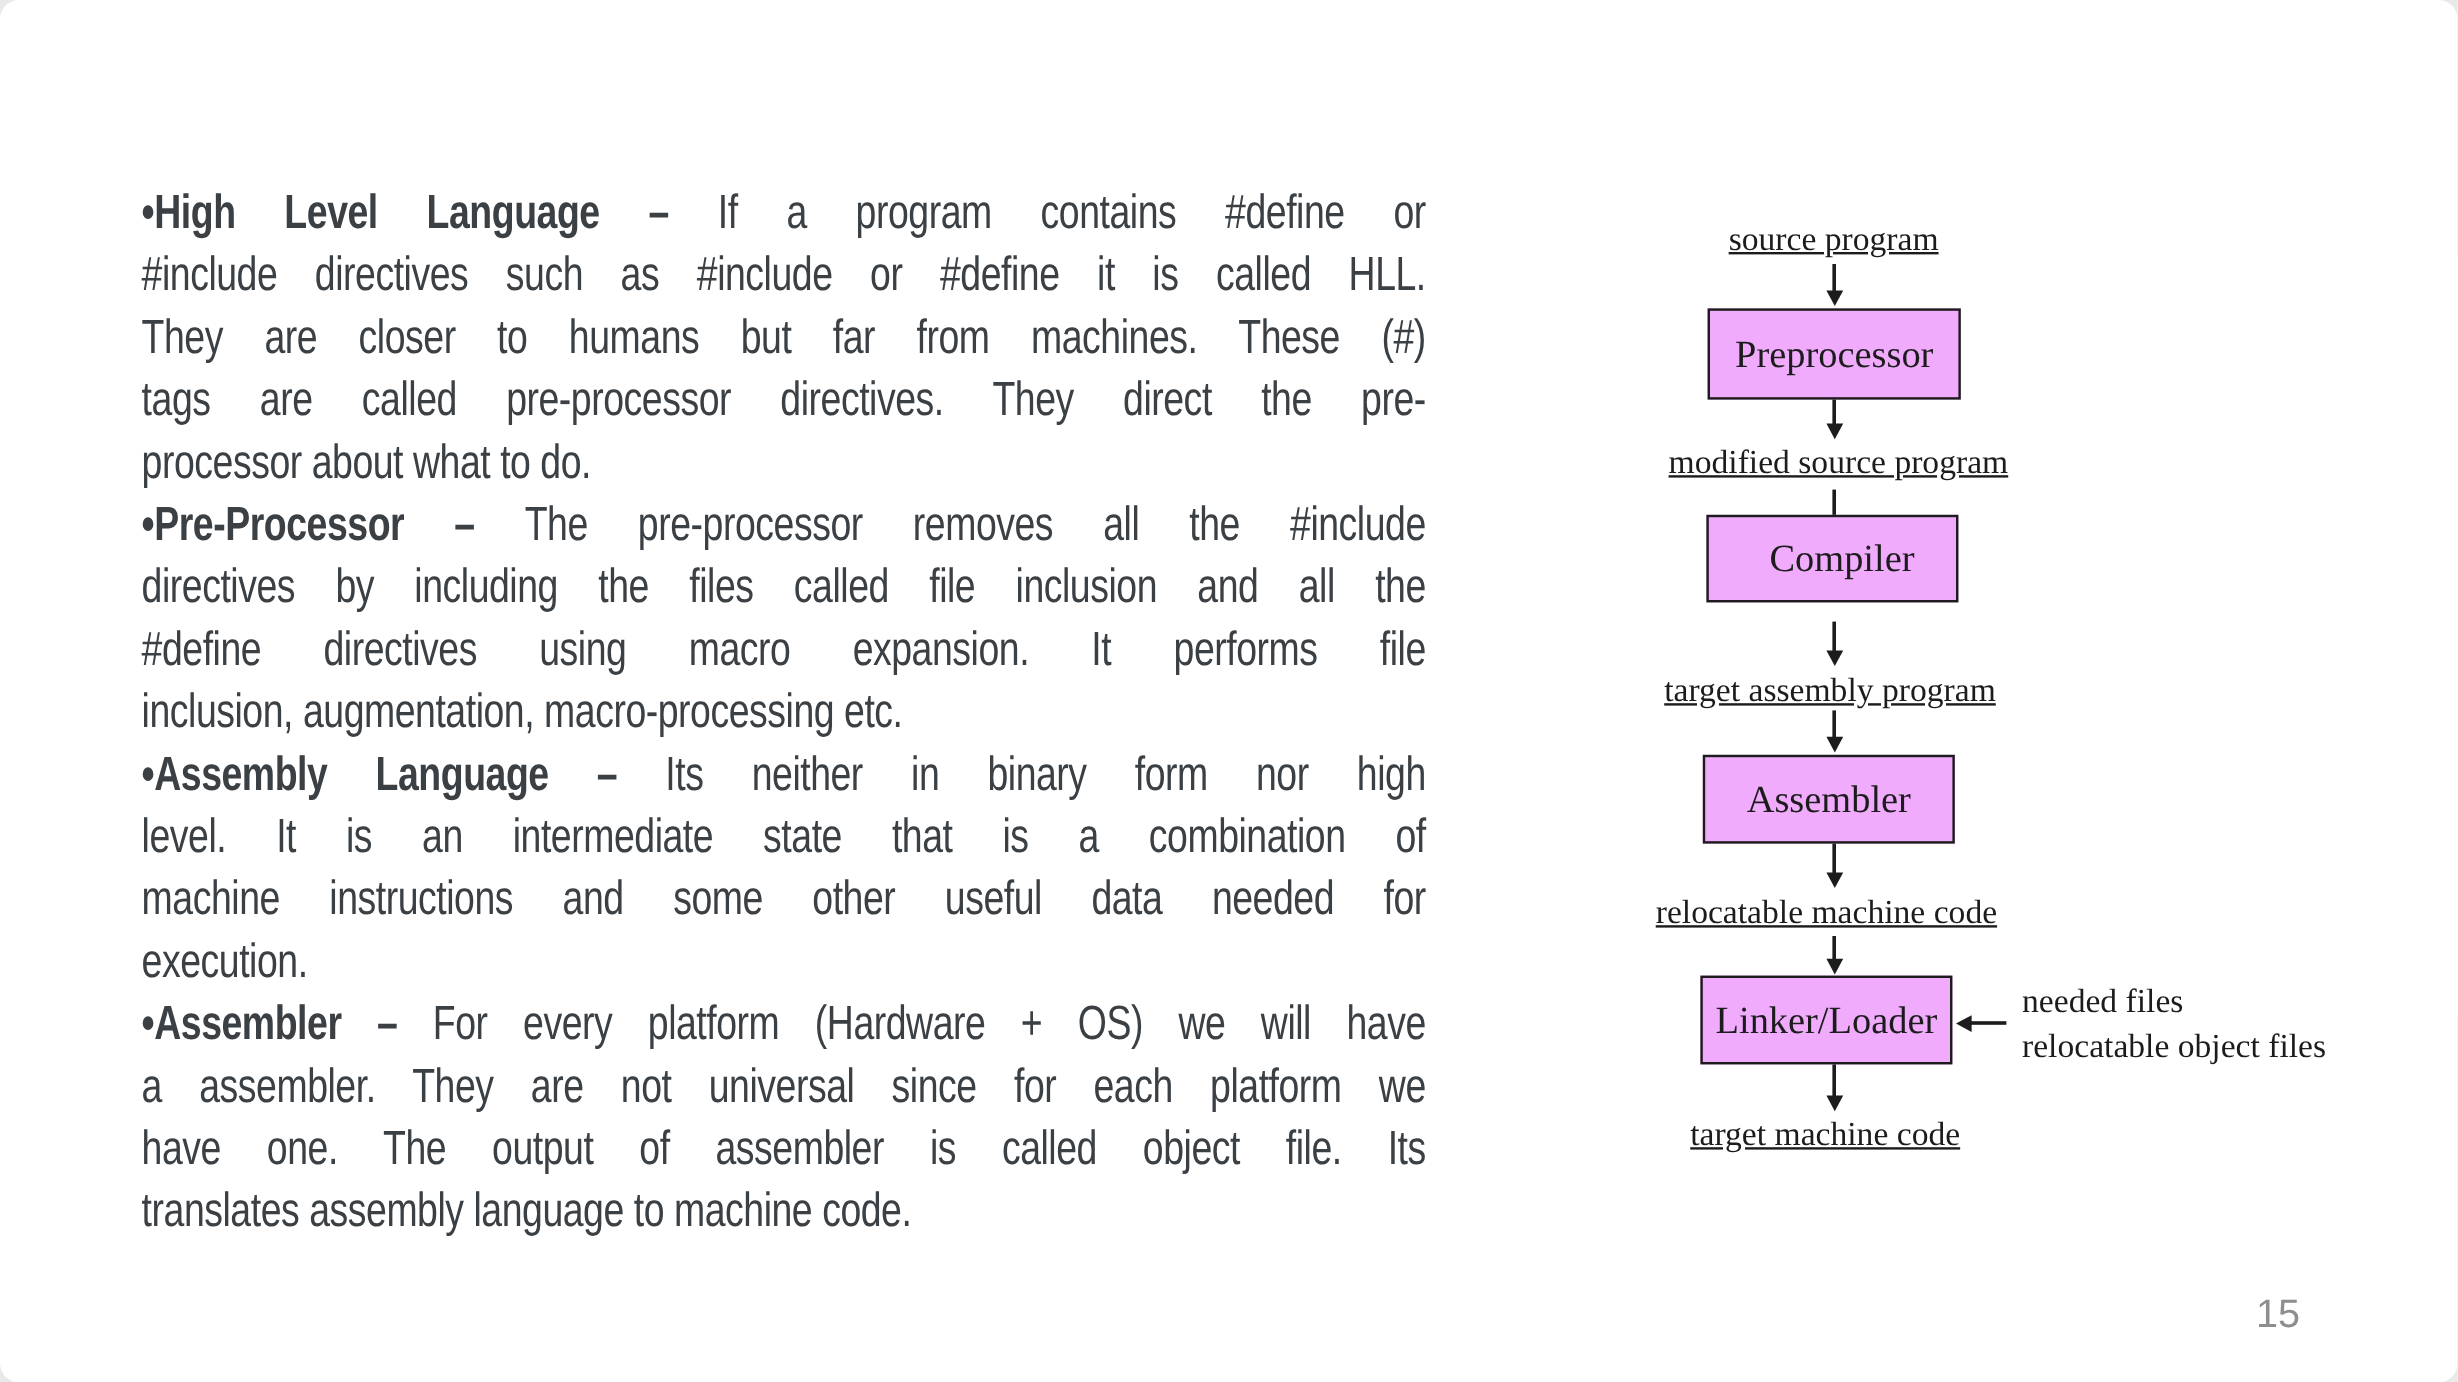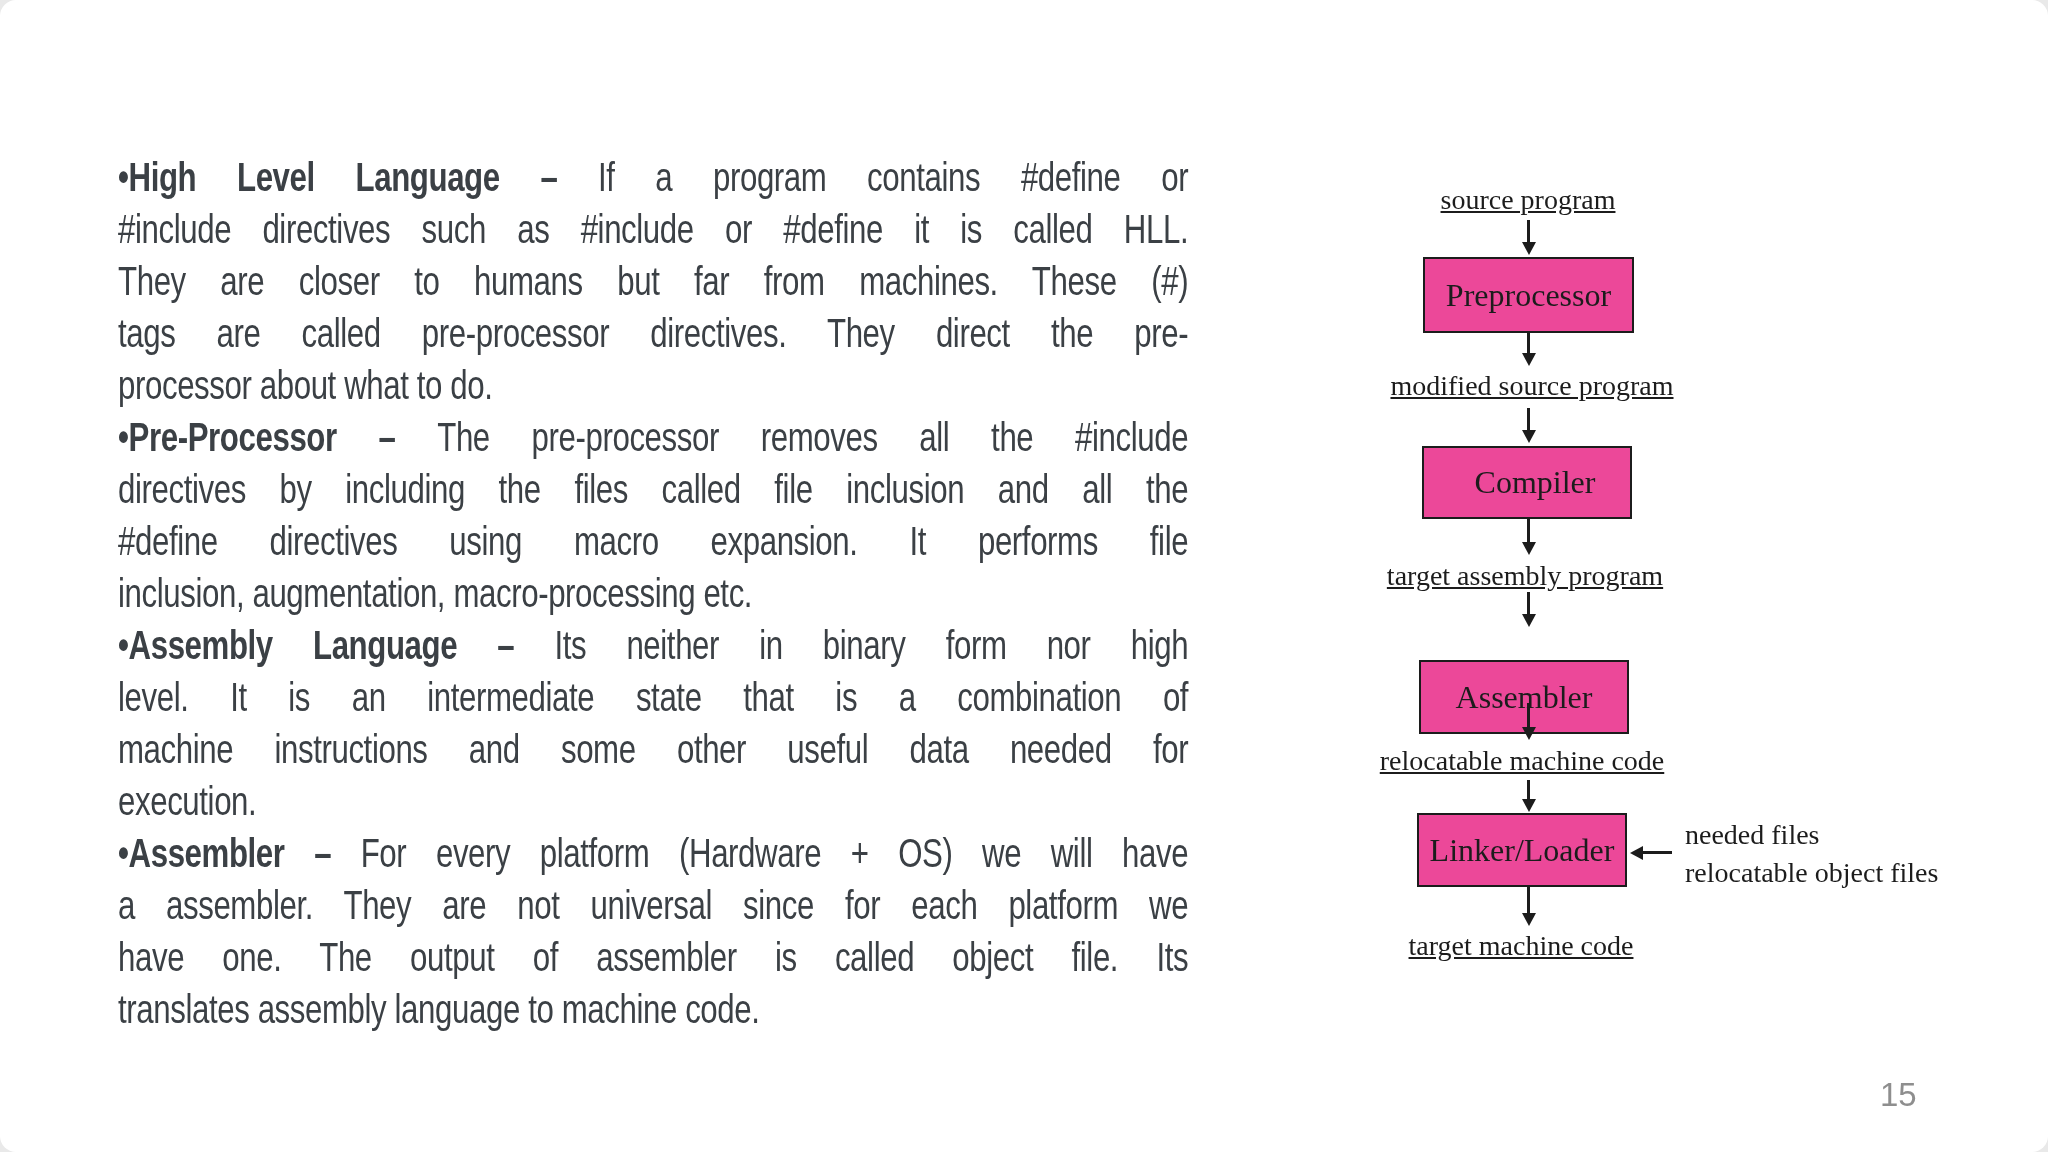--- a/index.html
+++ b/index.html
@@ -15,21 +15,21 @@
     text-align:justify;text-align-last:justify;white-space:normal;
   }
   .line.end{text-align-last:left;}
   .line .b{font-weight:700;}
   
   .diagram{position:absolute;left:1270px;top:140px;width:760px;height:980px;
     font-family:"Liberation Serif",serif;color:#1c1c1c;}
   .dlabel{position:absolute;font-size:28px;white-space:nowrap;}
   .dlabel.c{transform:translateX(-50%);text-decoration:underline;}
   .dbox{
-    position:absolute;box-sizing:border-box;border:2.5px solid #1c1c1c;background:#ec4899;
+    position:absolute;box-sizing:border-box;border:2.5px solid #1c1c1c;background:#f0abfc;
     display:flex;align-items:center;justify-content:center;font-size:32px;white-space:nowrap;
   }
   .varrow{position:absolute;width:3px;background:#1c1c1c;}
   .varrow::after{
     content:"";position:absolute;left:50%;transform:translateX(-50%);bottom:-11px;
     border:7px solid transparent;border-top:13px solid #1c1c1c;border-bottom:none;
   }
   .harrow{position:absolute;height:3px;background:#1c1c1c;}
   .harrow::after{
     content:"";position:absolute;left:-12px;top:-5.5px;
@@ -69,27 +69,27 @@
 
     <div class="dlabel c" style="left:258px;top:44px;">source program</div>
     <div class="varrow" style="left:257px;top:80px;height:24px;"></div>
 
     <div class="dbox" style="left:153px;top:117px;width:211px;height:76px;">Preprocessor</div>
     <div class="varrow" style="left:257px;top:193px;height:22px;"></div>
 
     <div class="dlabel c" style="left:262px;top:230px;">modified source program</div>
     <div class="varrow" style="left:257px;top:268px;height:24px;"></div>
 
-    <div class="dbox" style="left:152px;top:306px;width:210px;height:73px;padding-left:16px;">Compiler</div>
+    <div class="dbox" style="left:152px;top:289px;width:210px;height:73px;padding-left:16px;">Compiler</div>
     <div class="varrow" style="left:257px;top:378px;height:26px;"></div>
 
     <div class="dlabel c" style="left:255px;top:420px;">target assembly program</div>
     <div class="varrow" style="left:257px;top:452px;height:24px;"></div>
 
-    <div class="dbox" style="left:149px;top:489px;width:210px;height:74px;margin-top:31px;">Assembler</div>
+    <div class="dbox" style="left:149px;top:489px;width:210px;height:74px;">Assembler</div>
     <div class="varrow" style="left:257px;top:563px;height:26px;"></div>
 
     <div class="dlabel c" style="left:252px;top:605px;">relocatable machine code</div>
     <div class="varrow" style="left:257px;top:640px;height:21px;"></div>
 
     <div class="dbox" style="left:147px;top:673px;width:210px;height:74px;">Linker/Loader</div>
     <div class="harrow" style="left:372px;top:711px;width:30px;"></div>
     <div class="dlabel" style="left:415px;top:679px;">needed files</div>
     <div class="dlabel" style="left:415px;top:717px;">relocatable object files</div>
 

